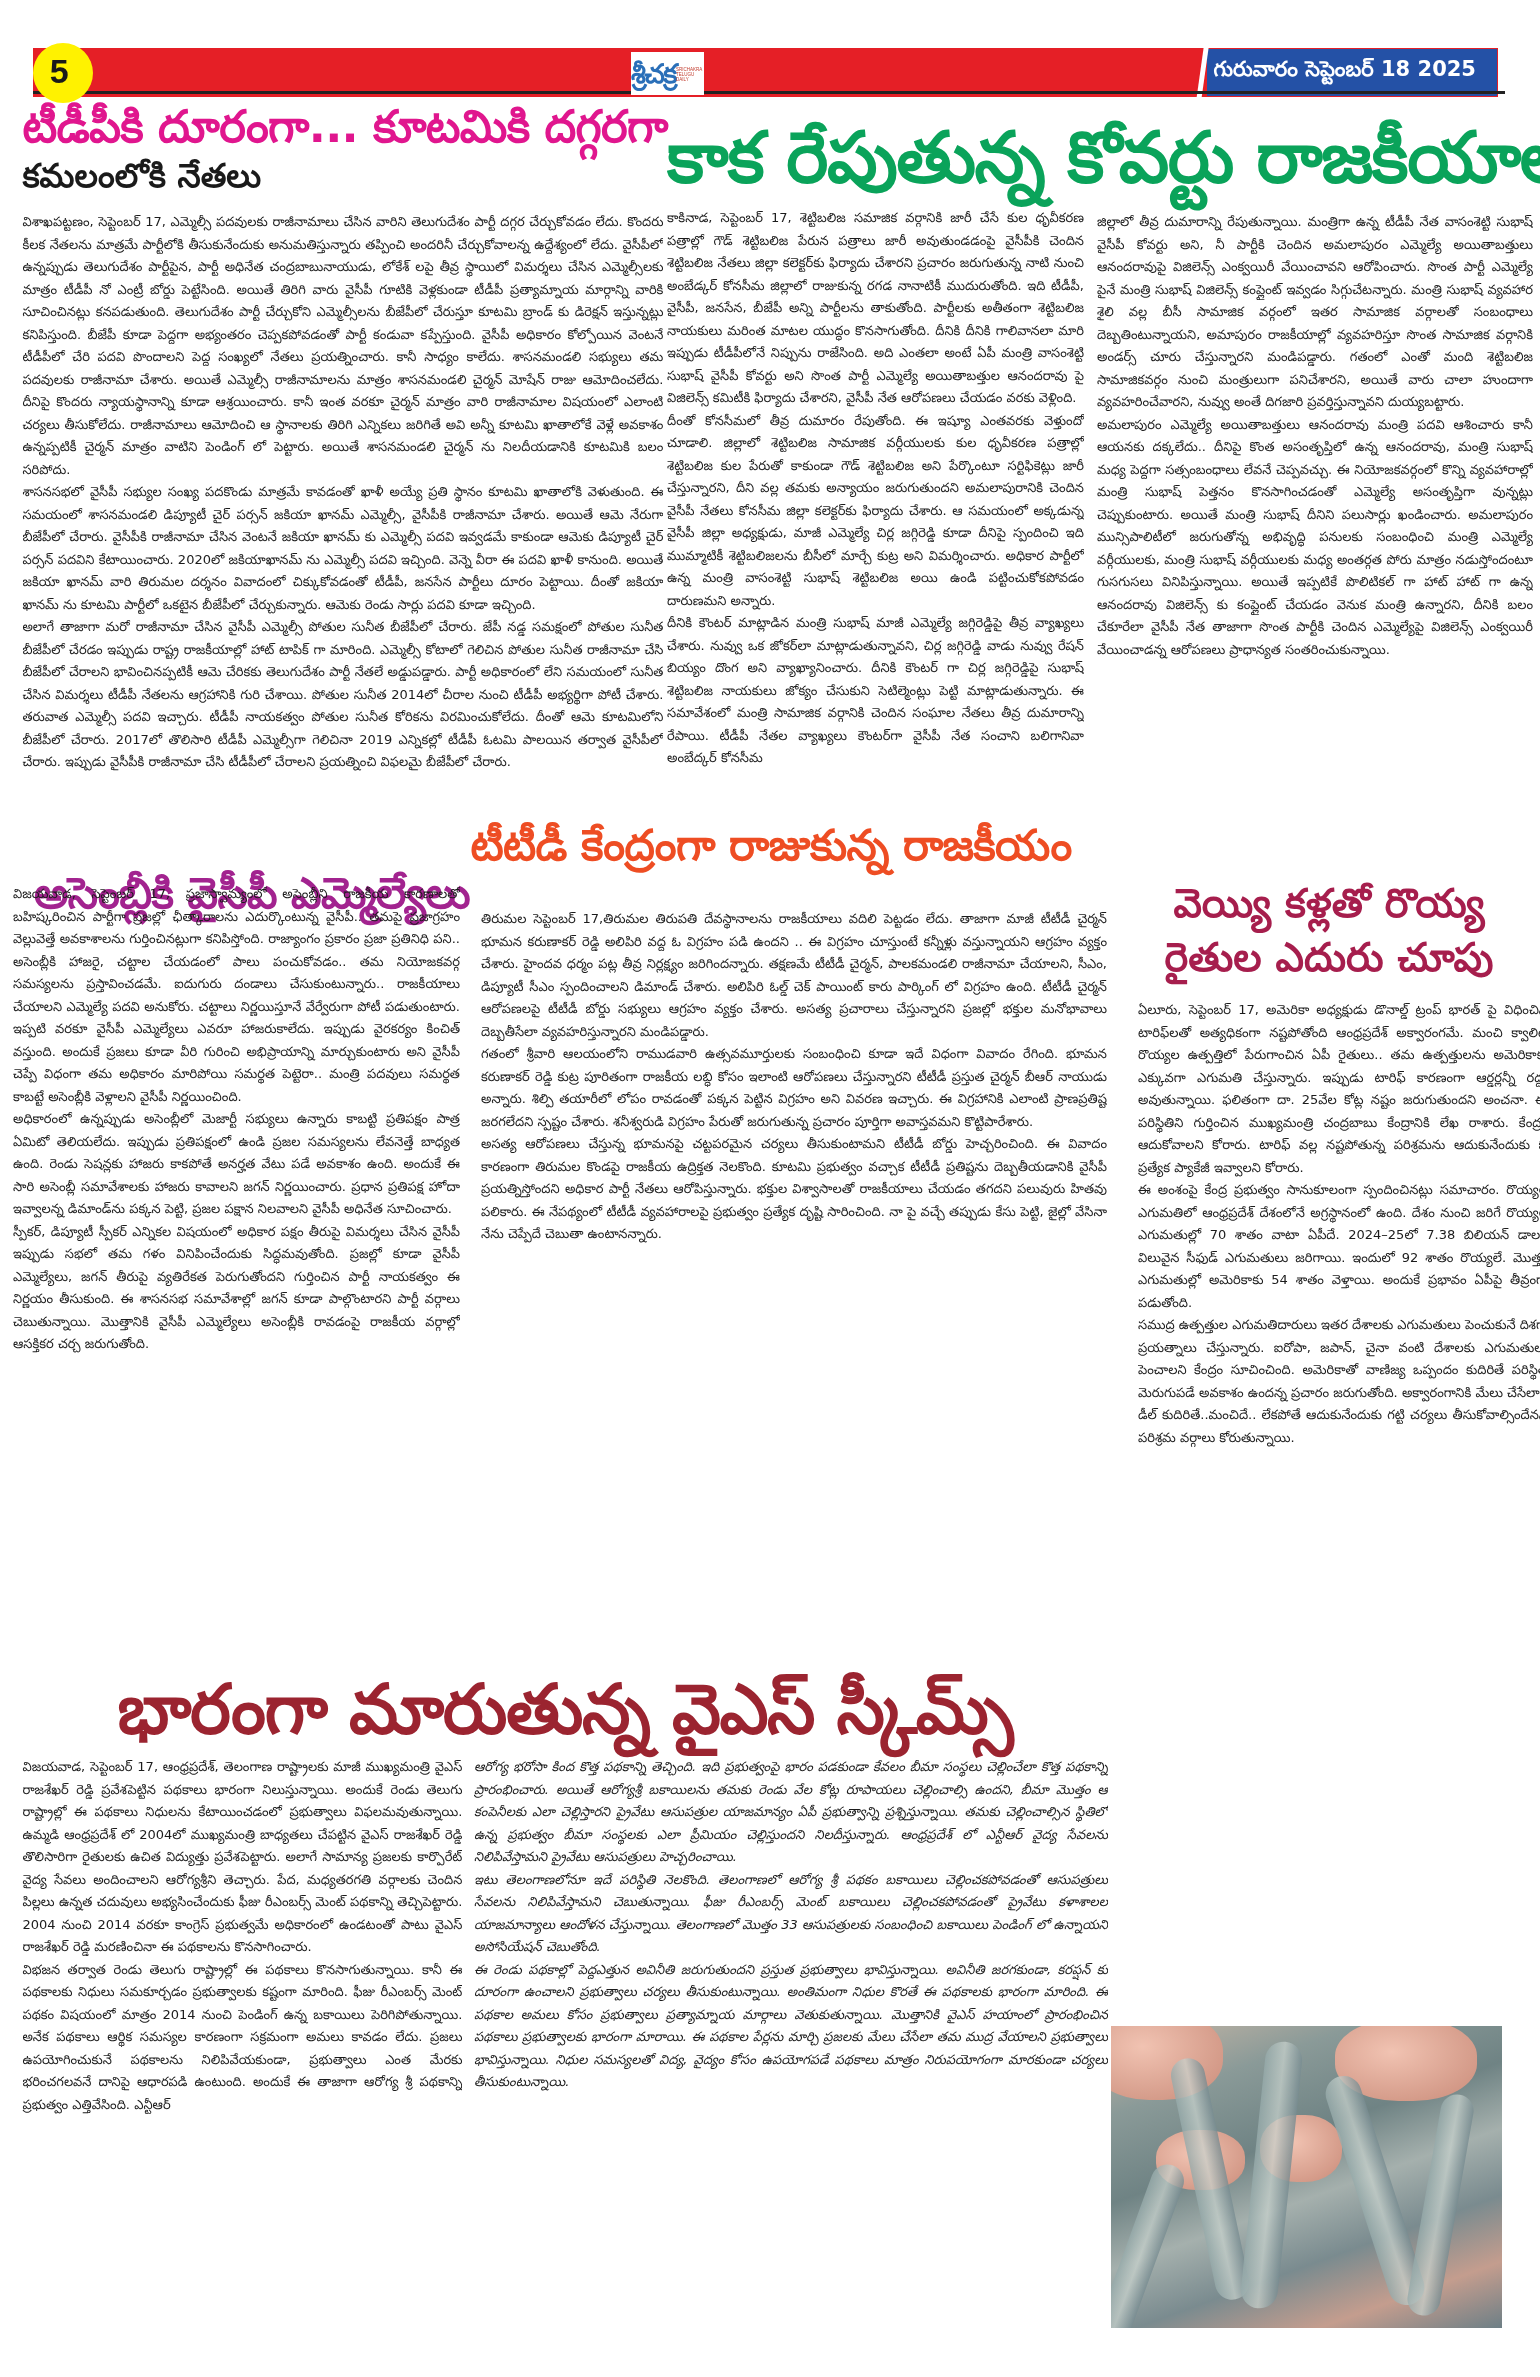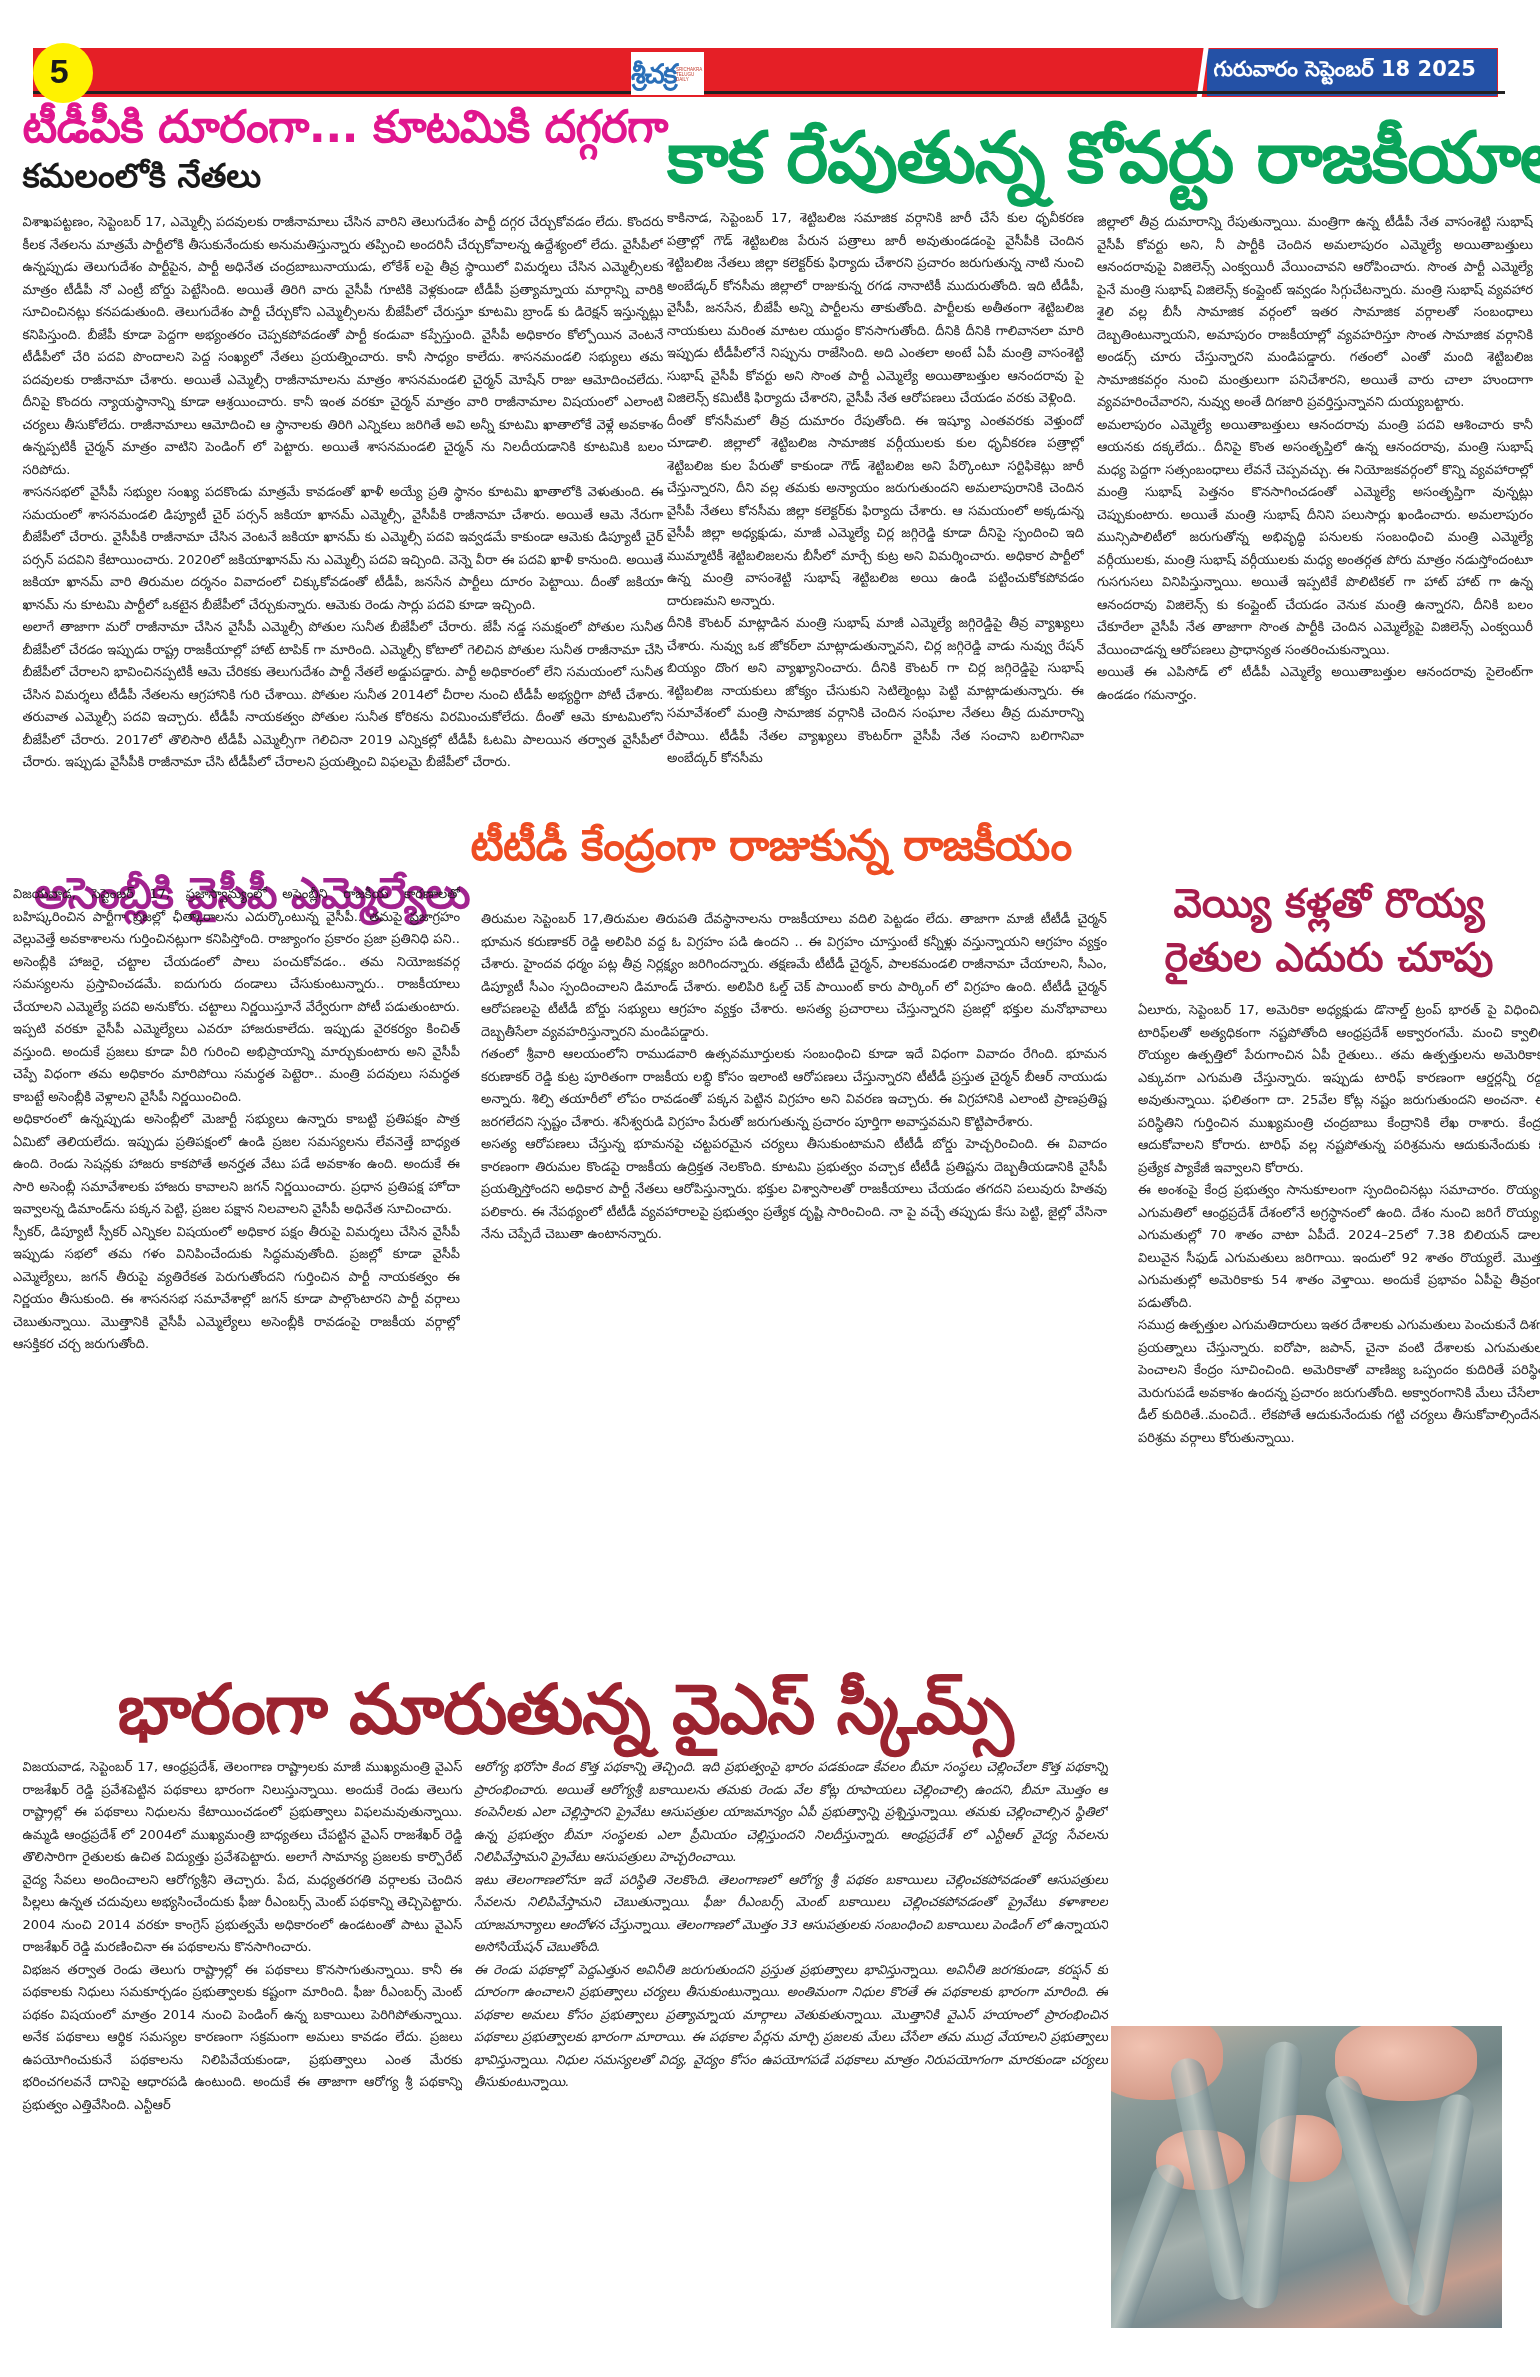--- a/index.html
+++ b/index.html
@@ -81,21 +81,20 @@
 
 <div class="abs hl hl-2">కాక రేపుతున్న కోవర్టు రాజకీయాలు</div>
 <div class="abs body b2a">
   <p>కాకినాడ, సెప్టెంబర్ 17, శెట్టిబలిజ సమాజిక వర్గానికి జారీ చేసే కుల ధృవీకరణ పత్రాల్లో గౌడ్ శెట్టిబలిజ పేరున పత్రాలు జారీ అవుతుండడంపై వైసీపీకి చెందిన శెట్టిబలిజ నేతలు జిల్లా కలెక్టర్‌కు ఫిర్యాదు చేశారని ప్రచారం జరుగుతున్న నాటి నుంచి అంబేడ్కర్ కోనసీమ జిల్లాలో రాజుకున్న రగడ నానాటికీ ముదురుతోంది. ఇది టీడీపీ, వైసీపీ, జనసేన, బీజేపీ అన్ని పార్టీలను తాకుతోంది. పార్టీలకు అతీతంగా శెట్టిబలిజ నాయకులు మరింత మాటల యుద్ధం కొనసాగుతోంది. దీనికి దీనికి గాలివానలా మారి ఇప్పుడు టీడీపీలోనే నిప్పును రాజేసింది. అది ఎంతలా అంటే ఏపీ మంత్రి వాసంశెట్టి సుభాష్ వైసీపీ కోవర్టు అని సొంత పార్టీ ఎమ్మెల్యే అయితాబత్తుల ఆనందరావు పై విజిలెన్స్ కమిటీకి ఫిర్యాదు చేశారని, వైసీపీ నేత ఆరోపణలు చేయడం వరకు వెళ్లింది.</p>
   <p>దీంతో కోనసీమలో తీవ్ర దుమారం రేపుతోంది. ఈ ఇష్యూ ఎంతవరకు వెళ్తుందో చూడాలి. జిల్లాలో శెట్టిబలిజ సామాజిక వర్గీయులకు కుల ధృవీకరణ పత్రాల్లో శెట్టిబలిజ కుల పేరుతో కాకుండా గౌడ్ శెట్టిబలిజ అని పేర్కొంటూ సర్టిఫికెట్లు జారీ చేస్తున్నారని, దీని వల్ల తమకు అన్యాయం జరుగుతుందని అమలాపురానికి చెందిన వైసీపీ నేతలు కోనసీమ జిల్లా కలెక్టర్‌కు ఫిర్యాదు చేశారు. ఆ సమయంలో అక్కడున్న వైసీపీ జిల్లా అధ్యక్షుడు, మాజీ ఎమ్మెల్యే చిర్ల జగ్గిరెడ్డి కూడా దీనిపై స్పందించి ఇది ముమ్మాటికీ శెట్టిబలిజలను బీసీలో మార్చే కుట్ర అని విమర్శించారు. అధికార పార్టీలో ఉన్న మంత్రి వాసంశెట్టి సుభాష్ శెట్టిబలిజ అయి ఉండి పట్టించుకోకపోవడం దారుణమని అన్నారు.</p>
   <p>దీనికి కౌంటర్ మాట్లాడిన మంత్రి సుభాష్ మాజీ ఎమ్మెల్యే జగ్గిరెడ్డిపై తీవ్ర వ్యాఖ్యలు చేశారు. నువ్వు ఒక జోకర్‌లా మాట్లాడుతున్నావని, చిర్ల జగ్గిరెడ్డి వాడు నువ్వు రేషన్ బియ్యం దొంగ అని వ్యాఖ్యానించారు. దీనికి కౌంటర్ గా చిర్ల జగ్గిరెడ్డిపై సుభాష్ శెట్టిబలిజ నాయకులు జోక్యం చేసుకుని సెటిల్మెంట్లు పెట్టి మాట్లాడుతున్నారు. ఈ సమావేశంలో మంత్రి సామాజిక వర్గానికి చెందిన సంఘాల నేతలు తీవ్ర దుమారాన్ని రేపాయి. టీడీపీ నేతల వ్యాఖ్యలు కౌంటర్‌గా వైసీపీ నేత సంచాని బలిగానివా అంబేద్కర్ కోనసీమ</p>
 </div>
 <div class="abs body b2b">
   <p>జిల్లాలో తీవ్ర దుమారాన్ని రేపుతున్నాయి. మంత్రిగా ఉన్న టీడీపీ నేత వాసంశెట్టి సుభాష్ వైసీపీ కోవర్టు అని, నీ పార్టీకి చెందిన అమలాపురం ఎమ్మెల్యే అయితాబత్తులు ఆనందరావుపై విజిలెన్స్ ఎంక్వయిరీ వేయించావని ఆరోపించారు. సొంత పార్టీ ఎమ్మెల్యే పైనే మంత్రి సుభాష్ విజిలెన్స్ కంప్లైంట్ ఇవ్వడం సిగ్గుచేటన్నారు. మంత్రి సుభాష్ వ్యవహార శైలి వల్ల బీసీ సామాజిక వర్గంలో ఇతర సామాజిక వర్గాలతో సంబంధాలు దెబ్బతింటున్నాయని, అమాపురం రాజకీయాల్లో వ్యవహరిస్తూ సొంత సామాజిక వర్గానికి అండర్స్ చూరు చేస్తున్నారని మండిపడ్డారు. గతంలో ఎంతో మంది శెట్టిబలిజ సామాజికవర్గం నుంచి మంత్రులుగా పనిచేశారని, అయితే వారు చాలా హుందాగా వ్యవహరించేవారని, నువ్వు అంతే దిగజారి ప్రవర్తిస్తున్నావని దుయ్యబట్టారు.</p>
   <p>అమలాపురం ఎమ్మెల్యే అయితాబత్తులు ఆనందరావు మంత్రి పదవి ఆశించారు కానీ ఆయనకు దక్కలేదు.. దీనిపై కొంత అసంతృప్తిలో ఉన్న ఆనందరావు, మంత్రి సుభాష్ మధ్య పెద్దగా సత్సంబంధాలు లేవనే చెప్పవచ్చు. ఈ నియోజకవర్గంలో కొన్ని వ్యవహారాల్లో మంత్రి సుభాష్ పెత్తనం కొనసాగించడంతో ఎమ్మెల్యే అసంతృప్తిగా వున్నట్లు చెప్పుకుంటారు. అయితే మంత్రి సుభాష్ దీనిని పలుసార్లు ఖండించారు. అమలాపురం మున్సిపాలిటీలో జరుగుతోన్న అభివృద్ధి పనులకు సంబంధించి మంత్రి ఎమ్మెల్యే వర్గీయులకు, మంత్రి సుభాష్ వర్గీయులకు మధ్య అంతర్గత పోరు మాత్రం నడుస్తోందంటూ గుసగుసలు వినిపిస్తున్నాయి. అయితే ఇప్పటికే పొలిటికల్ గా హాట్ హాట్ గా ఉన్న ఆనందరావు విజిలెన్స్ కు కంప్లైంట్ చేయడం వెనుక మంత్రి ఉన్నారని, దీనికి బలం చేకూరేలా వైసీపీ నేత తాజాగా సొంత పార్టీకి చెందిన ఎమ్మెల్యేపై విజిలెన్స్ ఎంక్వయిరీ వేయించాడన్న ఆరోపణలు ప్రాధాన్యత సంతరించుకున్నాయి.</p>
-  <p>అయితే ఈ ఎపిసోడ్ లో టీడీపీ ఎమ్మెల్యే అయితాబత్తుల ఆనందరావు సైలెంట్‌గా ఉండడం గమనార్హం.</p>
 </div>
 
 <div class="abs hl hl-3">అసెంబ్లీకి వైసీపీ  ఎమ్మెల్యేలు</div>
 <div class="abs body b3">
   <p>విజయవాడ, సెప్టెంబర్ 17, ప్రజాస్వామ్యంలో అసెంబ్లీని రాజకీయ కారణాలతో బహిష్కరించిన పార్టీగా ప్రజల్లో ఛీత్కారాలను ఎదుర్కొంటున్న వైసీపీ.. తమపై ప్రజాగ్రహం వెల్లువెత్తే అవకాశాలను గుర్తించినట్లుగా కనిపిస్తోంది. రాజ్యాంగం ప్రకారం ప్రజా ప్రతినిధి పని.. అసెంబ్లీకి హాజరై, చట్టాల చేయడంలో పాలు పంచుకోవడం.. తమ నియోజకవర్గ సమస్యలను ప్రస్తావించడమే. ఐదుగురు దండాలు చేసుకుంటున్నారు.. రాజకీయాలు చేయాలని ఎమ్మెల్యే పదవి అనుకోరు. చట్టాలు నిర్ణయిస్తూనే వేర్వేరుగా పోటీ పడుతుంటారు. ఇప్పటి వరకూ వైసీపీ ఎమ్మెల్యేలు ఎవరూ హాజరుకాలేదు. ఇప్పుడు వైరకర్యం కించిత్ వస్తుంది. అందుకే ప్రజలు కూడా వీరి గురించి అభిప్రాయాన్ని మార్చుకుంటారు అని వైసీపీ చెప్పే విధంగా తమ అధికారం మారిపోయి సమర్థత పెట్టెరా.. మంత్రి పదవులు సమర్థత కాబట్టే అసెంబ్లీకి వెళ్లాలని వైసీపీ నిర్ణయించింది.</p>
   <p>అధికారంలో ఉన్నప్పుడు అసెంబ్లీలో మెజార్టీ సభ్యులు ఉన్నారు కాబట్టి ప్రతిపక్షం పాత్ర ఏమిటో తెలియలేదు. ఇప్పుడు ప్రతిపక్షంలో ఉండి ప్రజల సమస్యలను లేవనెత్తే బాధ్యత ఉంది. రెండు సెషన్లకు హాజరు కాకపోతే అనర్హత వేటు పడే అవకాశం ఉంది. అందుకే ఈ సారి అసెంబ్లీ సమావేశాలకు హాజరు కావాలని జగన్ నిర్ణయించారు. ప్రధాన ప్రతిపక్ష హోదా ఇవ్వాలన్న డిమాండ్‌ను పక్కన పెట్టి, ప్రజల పక్షాన నిలవాలని వైసీపీ అధినేత సూచించారు.</p>
   <p>స్పీకర్, డిప్యూటీ స్పీకర్ ఎన్నికల విషయంలో అధికార పక్షం తీరుపై విమర్శలు చేసిన వైసీపీ ఇప్పుడు సభలో తమ గళం వినిపించేందుకు సిద్ధమవుతోంది. ప్రజల్లో కూడా వైసీపీ ఎమ్మెల్యేలు, జగన్ తీరుపై వ్యతిరేకత పెరుగుతోందని గుర్తించిన పార్టీ నాయకత్వం ఈ నిర్ణయం తీసుకుంది. ఈ శాసనసభ సమావేశాల్లో జగన్ కూడా పాల్గొంటారని పార్టీ వర్గాలు చెబుతున్నాయి. మొత్తానికి వైసీపీ ఎమ్మెల్యేలు అసెంబ్లీకి రావడంపై రాజకీయ వర్గాల్లో ఆసక్తికర చర్చ జరుగుతోంది.</p>
 </div>
 
 <div class="abs hl hl-4">టీటీడీ కేంద్రంగా రాజుకున్న రాజకీయం</div>

